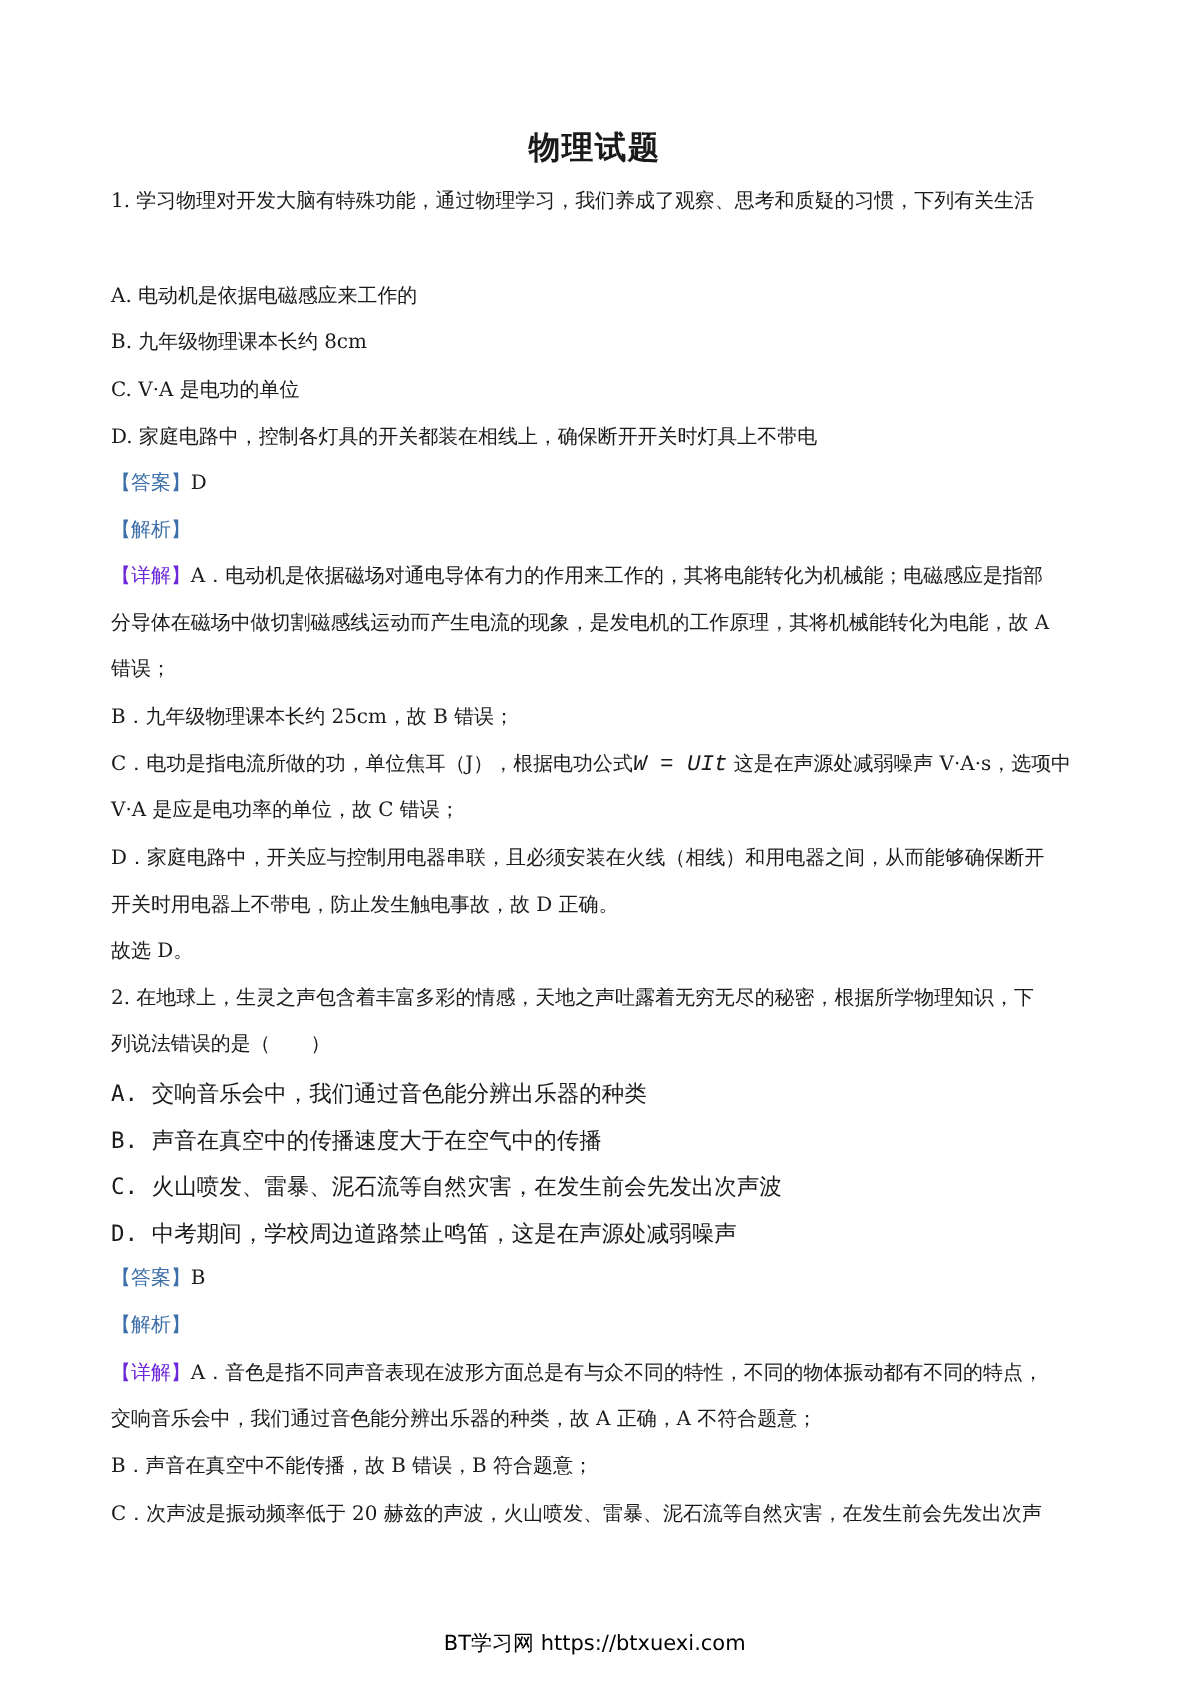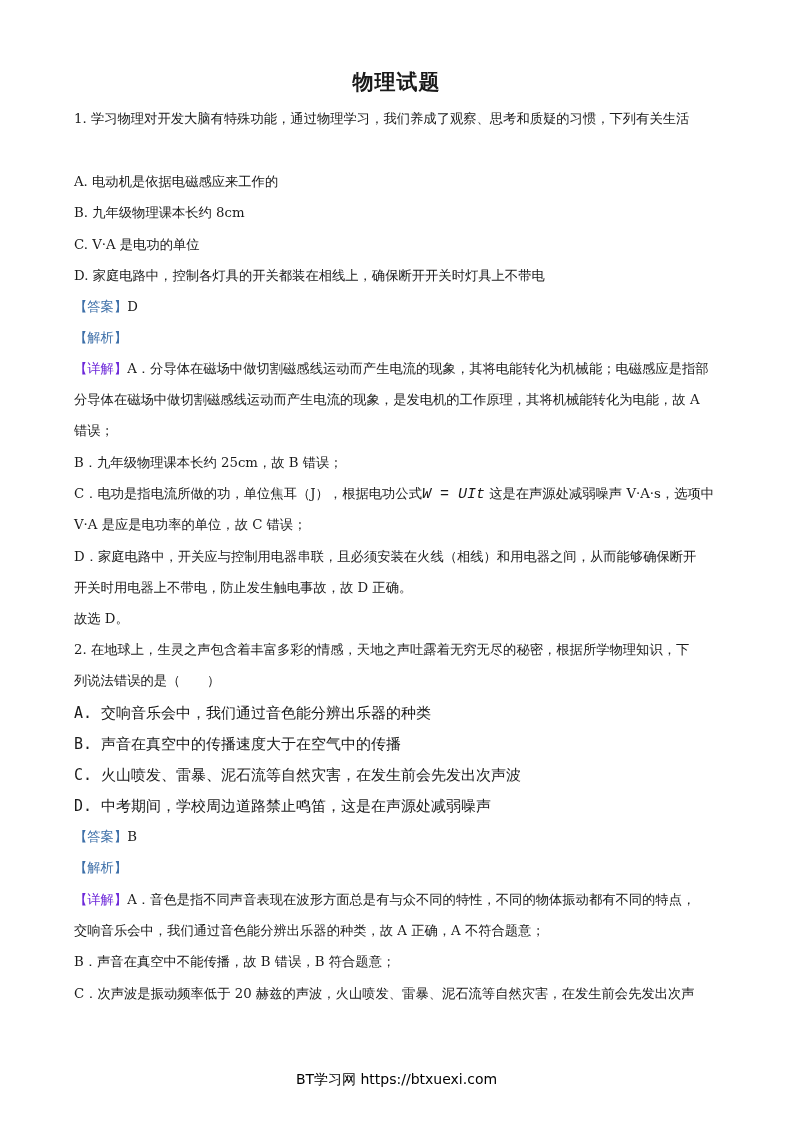--- a/index.html
+++ b/index.html
@@ -1,18 +1,18 @@
 <!DOCTYPE html>
 <html><head>
 <meta charset="utf-8">
 <style>
   html, body { margin: 0; padding: 0; background: #ffffff; }
   body { width: 793px; height: 1122px; position: relative; overflow: hidden;
          font-family: "DejaVu Serif", "Liberation Serif", serif; color: #1a1a1a; }
-  .page { position: absolute; left: 0; top: 0; width: 793px; height: 874px; }
+  .page { position: absolute; left: 0; top: 16px; width: 793px; height: 874px; }
   .title { position: absolute; top: 68px; left: 0; width: 793px; text-align: center;
            font-size: 21px; font-weight: bold; font-family: "DejaVu Sans", sans-serif; letter-spacing: 1px; }
   .line { position: absolute; left: 74px; width: 650px; font-size: 13.3px; line-height: 18px; white-space: nowrap; }
   .lbl { color: #3d6fa8; text-align: center; }
   .bold-lbl { color: #6d28d9; }
   .formula { font-style: italic; font-family: Liberation Mono, monospace; font-size: 15px; }
   .footer { position: absolute; top: 1071px; left: 0; width: 793px; text-align: center;
             font-family: "DejaVu Sans", sans-serif; font-size: 14px; color: #000000; }
   .opt2 { font-family: "DejaVu Sans Mono", monospace; font-size: 15px; }
 </style>
@@ -27,21 +27,21 @@
   <div class="line" style="top:204px">B. 九年级物理课本长约 8cm</div>
   <div class="line" style="top:236px">C. V·A 是电功的单位</div>
   <div class="line" style="top:267px">D. 家庭电路中，控制各灯具的开关都装在相线上，确保断开开关时灯具上不带电</div>
   <div class="line" style="top:298px">
     <span class="lbl">【答案】</span><span>D</span>
   </div>
   <div class="line" style="top:329px">
     <span class="lbl">【解析】</span>
   </div>
   <div class="line" style="top:360px">
-    <span class="bold-lbl">【详解】</span><span>A．分导体在磁场中做切割磁感线运动而产生电流的现象，其将电能转化为机械能；电磁感应是指部</span>
+    <span class="bold-lbl">【详解】</span><span>A．电动机是依据磁场对通电导体有力的作用来工作的，其将电能转化为机械能；电磁感应是指部</span>
   </div>
   <div class="line" style="top:391px">分导体在磁场中做切割磁感线运动而产生电流的现象，是发电机的工作原理，其将机械能转化为电能，故 A</div>
   <div class="line" style="top:422px">错误；</div>
   <div class="line" style="top:454px">B．九年级物理课本长约 25cm，故 B 错误；</div>
   <div class="line" style="top:485px">
     <span>C．电功是指电流所做的功，单位焦耳（J），根据电功公式</span><span class="formula">W = UIt</span><span> 这是在声源处减弱噪声 V·A·s，选项中</span>
   </div>
   <div class="line" style="top:516px">V·A 是应是电功率的单位，故 C 错误；</div>
   <div class="line" style="top:548px">D．家庭电路中，开关应与控制用电器串联，且必须安装在火线（相线）和用电器之间，从而能够确保断开</div>
   <div class="line" style="top:579px">开关时用电器上不带电，防止发生触电事故，故 D 正确。</div>

